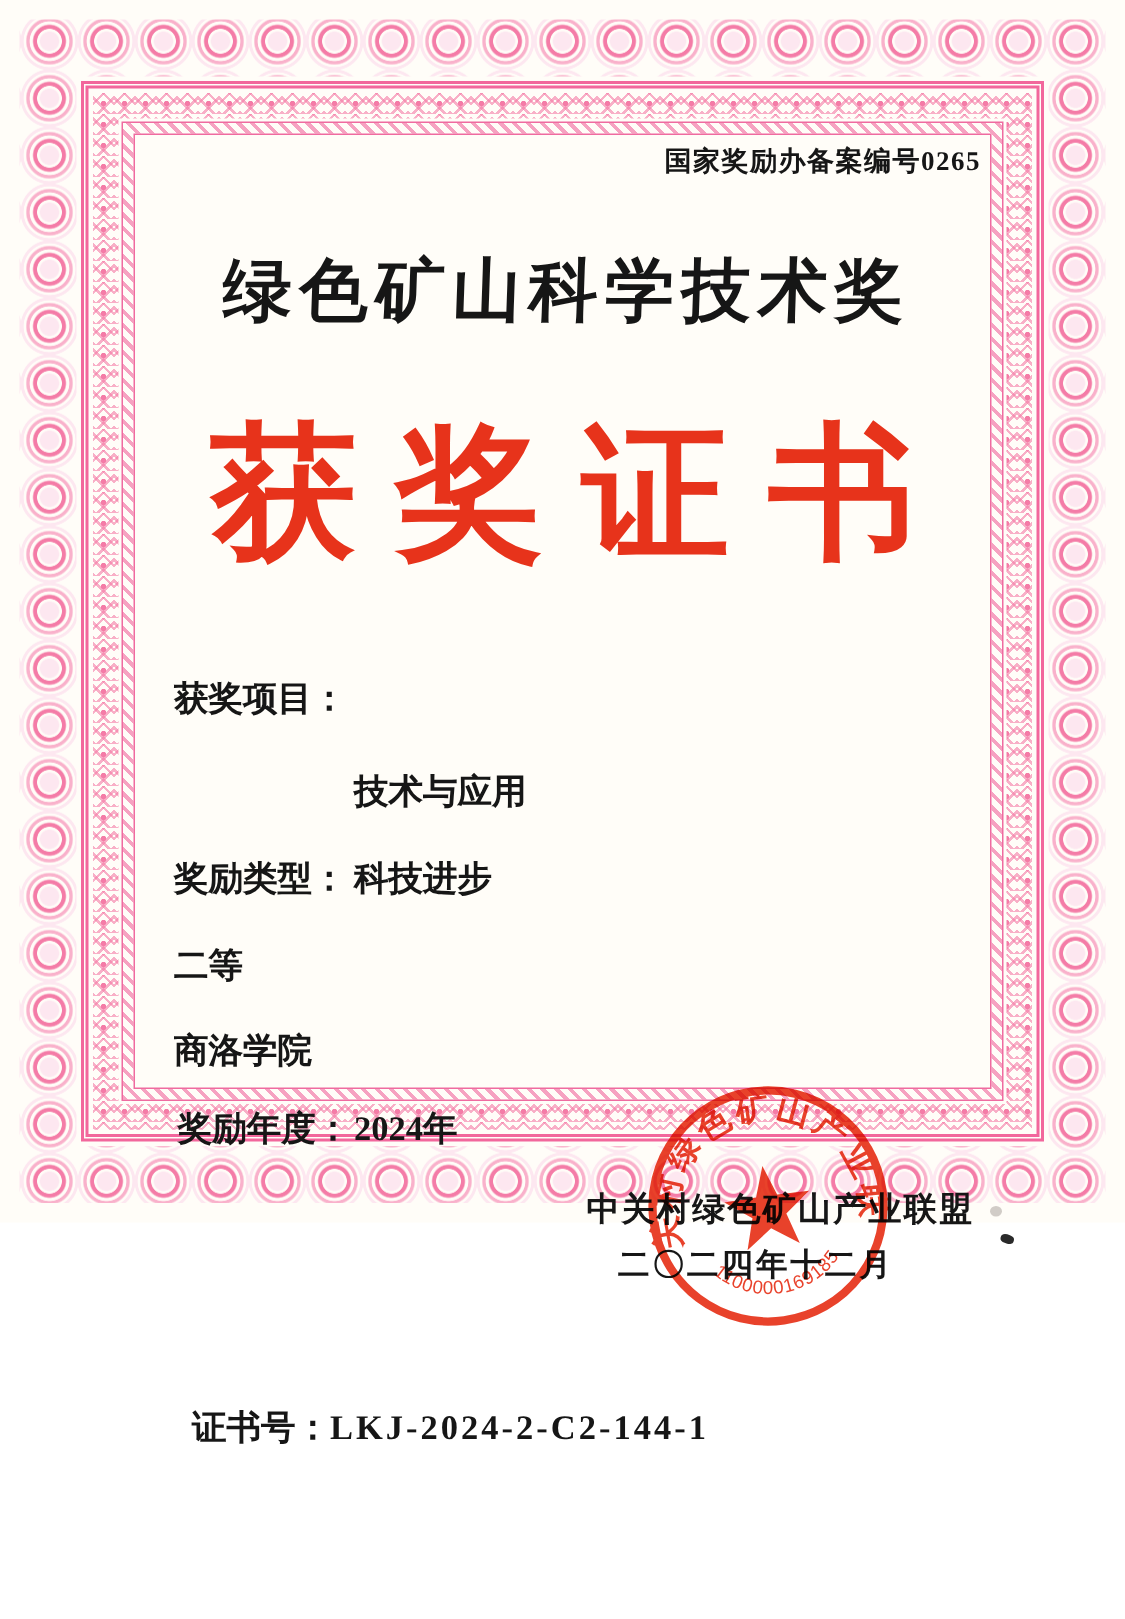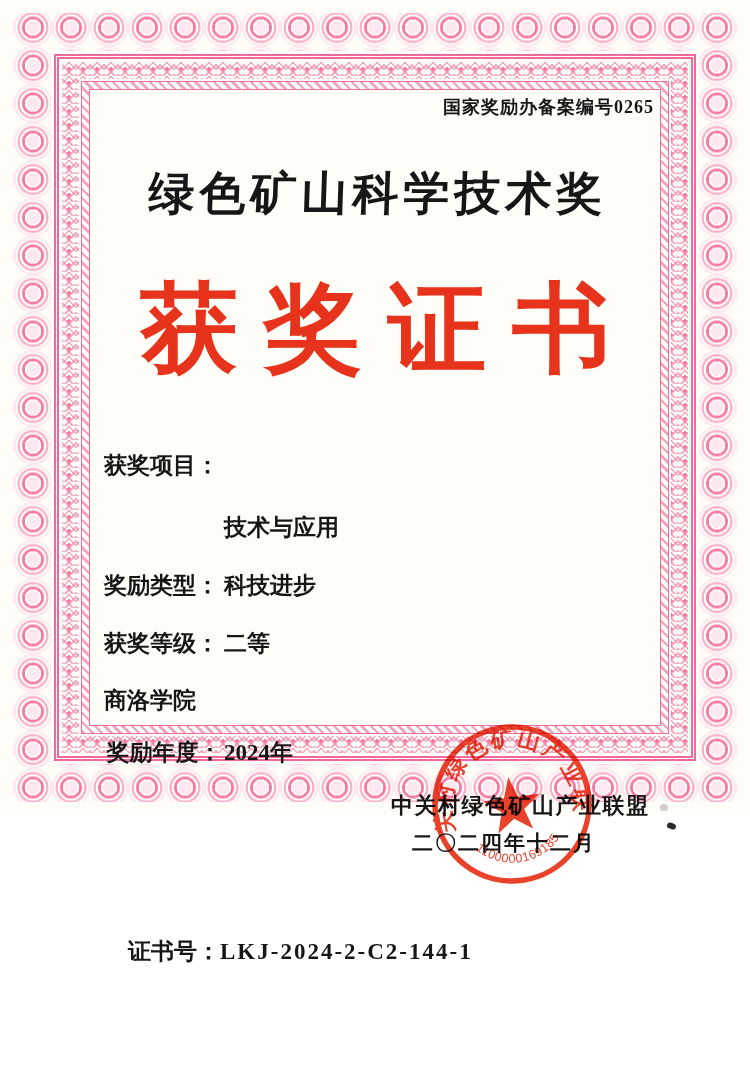--- a/index.html
+++ b/index.html
@@ -52,21 +52,21 @@
 
   .cert-name{top:163px;left:0;width:100%;text-align:center;
              font-size:46px;font-weight:bold;letter-spacing:5px;
              transform:translateX(3px) skewX(-2deg);}
 
   .cert-title{top:264px;left:0;width:100%;text-align:center;color:var(--red);
               font-size:98px;font-weight:bold;letter-spacing:26px;
               transform:translateX(13px);}
 
   .fields{font-size:23px;font-weight:bold;}
-  .frow{position:absolute;left:104px;display:flex;white-space:nowrap;}
+  .frow{position:absolute;left:116px;display:flex;white-space:nowrap;}
   .flabel{flex:0 0 120px;}
   .fr1{top:450px;} .fr1b{top:512px;text-align:center;} .fr2{top:570px;font-family:Liberation Mono, monospace;}
   .fr3{top:628px;} .fr4{top:685px;} .fr5{top:737px;text-align:center;}
 
   .issuer-name{top:791px;left:391px;font-size:22px;font-weight:bold;letter-spacing:1.5px;}
   .issuer-date{top:829px;left:412px;font-size:21px;font-weight:bold;letter-spacing:2px;}
 
   .seal{position:absolute;left:428px;top:720px;width:168px;height:168px;
         transform:rotate(-8deg);mix-blend-mode:multiply;opacity:.93;}
 
@@ -108,21 +108,20 @@
       </div>
       <div class="frow fr1b">
         <span class="flabel"></span>
         <span>技术与应用</span>
       </div>
       <div class="frow fr2">
         <span class="flabel">奖励类型：</span>
         <span>科技进步</span>
       </div>
       <div class="frow fr3">
-        <span class="flabel">获奖等级：</span>
         <span>二等</span>
       </div>
       <div class="frow fr4">
         <span>商洛学院</span>
       </div>
       <div class="frow fr5">
         <span class="flabel">奖励年度：</span>
         <span>2024年</span>
       </div>
     </div>

